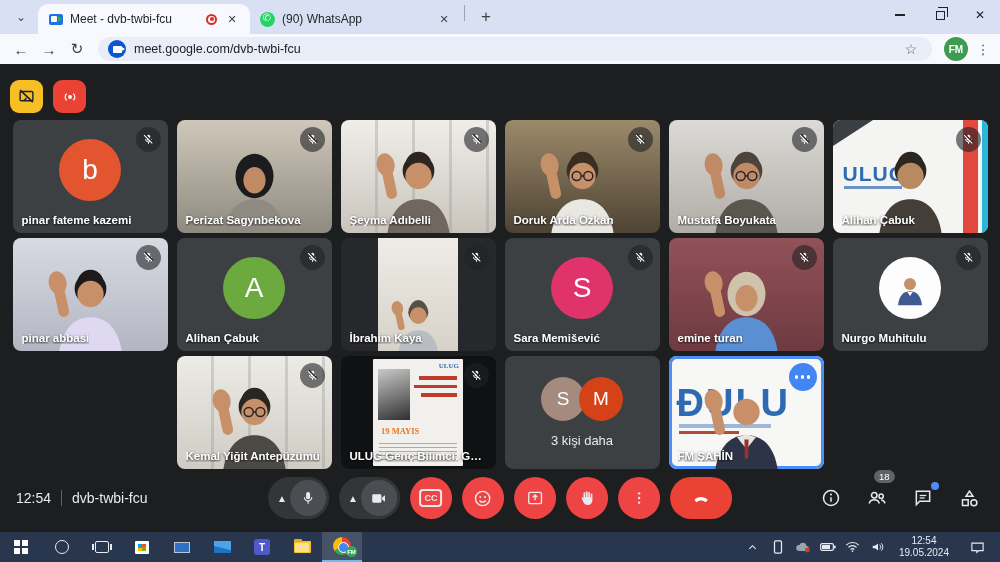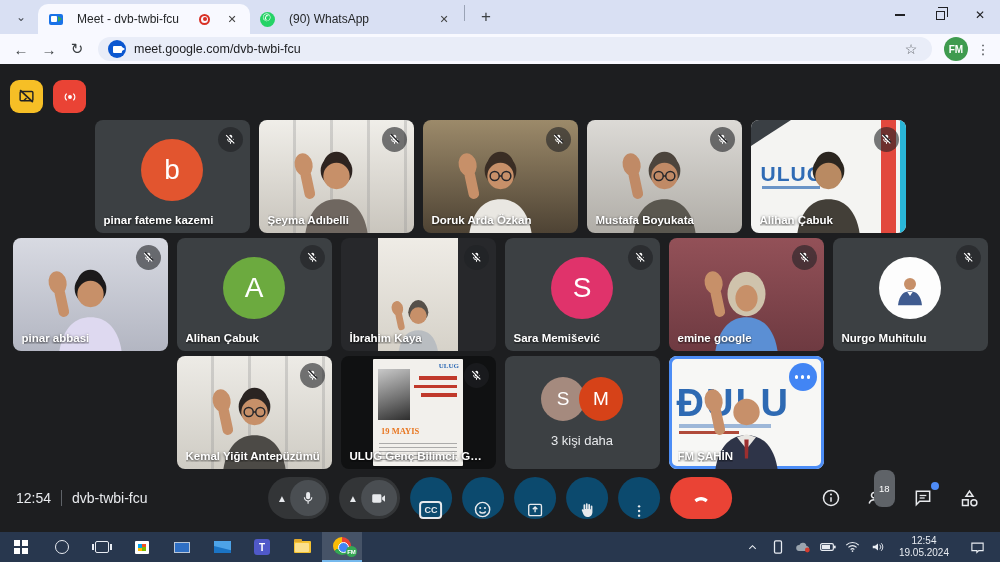--- a/index.html
+++ b/index.html
@@ -2,21 +2,21 @@
 <html><head>
 <meta charset="utf-8">
 <style>
   * { margin:0; padding:0; box-sizing:border-box; }
   html,body { width:1000px; height:562px; overflow:hidden; background:#000; }
   .window { position:relative; width:1000px; height:562px; font-family:"Liberation Sans",sans-serif; user-select:none; }
 
   
   .tabstrip { position:absolute; top:0; left:0; right:0; height:34px; background:#d9e0f3; display:flex; align-items:flex-end; }
   .tabsearch { width:26px; height:26px; margin:0 4px 4px 8px; border-radius:50%; display:flex; align-items:center; justify-content:center; color:#4a4f57; font-size:12px; }
-  .tab { height:30px; display:flex; align-items:center; gap:14px; padding:6px 10px; font-size:12px; color:#242628; width:212px; }
+  .tab { height:30px; display:flex; align-items:center; gap:7px; padding:6px 10px; font-size:12px; color:#242628; width:212px; }
   .tab.active { background:#f8f9ff; border-radius:10px 10px 0 0; }
   .tab .title { flex:1; white-space:nowrap; overflow:hidden; text-overflow:ellipsis; }
   .tab-divider { width:1px; height:16px; background:#9aa3b5; margin:0 2px 8px 2px; align-self:center; }
   .favicon { width:15px; height:15px; flex:none; display:flex; align-items:center; justify-content:center; }
   .meet-fav { width:14px; height:11px; background:#1a73e8; border-radius:2px; position:relative; }
   .meet-fav:before { content:""; position:absolute; left:2px; top:2.5px; width:6px; height:6px; background:#fff; border-radius:1px; }
   .meet-fav:after { content:""; position:absolute; right:1px; top:2px; border-left:4px solid #34a853; border-top:3.5px solid transparent; border-bottom:3.5px solid transparent; }
   .wa-fav { width:15px; height:15px; background:#25d366; border-radius:50%; position:relative; }
   .wa-fav:before { content:"✆"; position:absolute; left:2.5px; top:0.5px; color:#fff; font-size:10px; }
   .rec-dot { width:11px; height:11px; border:2px solid #d93025; border-radius:50%; position:relative; flex:none; }
@@ -82,26 +82,26 @@
   .photo-avatar { background:#fdfdfd; }
 
   
   .controlbar { position:absolute; left:0; right:0; bottom:10px; height:48px; display:flex; align-items:center; }
   .cb-left { position:absolute; left:16px; color:#e8eaed; font-size:14px; display:flex; align-items:center; gap:10px; }
   .cb-left .sep { width:1px; height:16px; background:#5f6368; }
   .cb-center { position:absolute; left:50%; transform:translateX(-50%); display:flex; align-items:center; gap:10px; }
   .ctrl-pill { display:flex; align-items:center; background:#333537; border-radius:22px; height:42px; padding:0 3px 0 9px; gap:3px; }
   .chev { color:#e8eaed; font-size:10px; }
   .ctrl-circle { width:36px; height:36px; border-radius:50%; background:#4a4e52; display:flex; align-items:center; justify-content:center; }
-  .ctrl-btn { width:42px; height:42px; border-radius:50%; background:#0c4a6e; display:flex; align-items:flex-end; justify-content:center; color:#e8eaed; }
+  .ctrl-btn { width:42px; height:42px; border-radius:50%; background:#ef4444; display:flex; align-items:center; justify-content:center; color:#e8eaed; }
   .cc-box { border:2px solid #e8eaed; border-radius:4px; font-size:9px; font-weight:bold; color:#e8eaed; padding:2px 3px; }
   .endcall { width:62px; height:42px; border-radius:22px; background:#ea4335; display:flex; align-items:center; justify-content:center; }
   .cb-right { position:absolute; right:18px; display:flex; align-items:flex-end; gap:20px; }
   .cb-icon { position:relative; width:26px; height:26px; display:flex; align-items:center; justify-content:center; }
-  .badge-18 { position:absolute; top:-15px; left:10px; background:#5f6368; color:#fff; font-size:9.5px; border-radius:8px; padding:13px 5px; }
+  .badge-18 { position:absolute; top:-15px; left:10px; background:#5f6368; color:#fff; font-size:9.5px; border-radius:8px; padding:1px 5px; }
   .blue-dot { position:absolute; top:-3px; right:-3px; width:8px; height:8px; border-radius:50%; background:#4e8cf7; }
 
   
   .taskbar { position:absolute; bottom:0; left:0; right:0; height:30px; background:#28374e; display:flex; align-items:stretch; color:#e8ecf2; }
   .tb-start { width:42px; display:flex; align-items:center; justify-content:center; }
   .win-logo { display:grid; grid-template-columns:6px 6px; grid-template-rows:6px 6px; gap:1.5px; }
   .win-logo i { background:#fefefe; }
   .tb-search { width:198px; background:#fff; border:1px solid #6a6a6a; display:flex; align-items:center; gap:8px; padding:0 9px; color:#333; font-size:12.5px; }
   .tb-app { width:40px; display:flex; align-items:center; justify-content:center; position:relative; }
   .tb-app.active-app { background:rgba(255,255,255,.14); border-bottom:2px solid #76b9ed; }
@@ -203,20 +203,37 @@
               <svg width="13" height="13" viewBox="0 0 24 24">
                 <rect x="9" y="3" width="6" height="11" rx="3" fill="#fff"></rect>
                 <path d="M6.5 11a5.5 5.5 0 0 0 11 0" stroke="#fff" stroke-width="1.7" fill="none"></path>
                 <line x1="12" y1="16.5" x2="12" y2="20" stroke="#fff" stroke-width="1.7"></line>
                 <line x1="5.2" y1="2.8" x2="20.2" y2="17.8" stroke="#202124" stroke-width="3.6"></line>
                 <line x1="4" y1="4" x2="19" y2="19" stroke="#fff" stroke-width="2"></line>
               </svg>
             </div>
             <div class="name">pinar fateme kazemi</div>
           </div>
+          <div class="tile" style="background: linear-gradient(rgb(207, 200, 186), rgb(143, 138, 128));">
+            <svg class="person" viewBox="0 0 120 92" preserveAspectRatio="xMidYMax meet">
+              <path d="M30,94 C33,68 45,58 60,58 C75,58 87,68 90,94 Z" fill="#8f8b82"></path>
+              <ellipse cx="60" cy="36" rx="18" ry="21" fill="#1b1c1e"></ellipse>
+              <ellipse cx="60" cy="40" rx="10.5" ry="12.5" fill="#c08a64"></ellipse>
+            </svg>
+            <div class="micoff">
+              <svg width="13" height="13" viewBox="0 0 24 24">
+                <rect x="9" y="3" width="6" height="11" rx="3" fill="#fff"></rect>
+                <path d="M6.5 11a5.5 5.5 0 0 0 11 0" stroke="#fff" stroke-width="1.7" fill="none"></path>
+                <line x1="12" y1="16.5" x2="12" y2="20" stroke="#fff" stroke-width="1.7"></line>
+                <line x1="5.2" y1="2.8" x2="20.2" y2="17.8" stroke="#202124" stroke-width="3.6"></line>
+                <line x1="4" y1="4" x2="19" y2="19" stroke="#fff" stroke-width="2"></line>
+              </svg>
+            </div>
+            <div class="name">Perizat Sagynbekova</div>
+          </div>
           <div class="tile" style="background: linear-gradient(rgb(240, 238, 233), rgb(201, 197, 189)); text-align: center;">
             <div class="window-lines"></div>
             <svg class="person" viewBox="0 0 120 92" preserveAspectRatio="xMidYMax meet">
               <g transform="rotate(-12 32 40)">
                 <rect x="27" y="30" width="10" height="28" rx="5" fill="#c79069"></rect>
                 <ellipse cx="32" cy="25" rx="8.5" ry="11" fill="#c79069"></ellipse>
               </g>
               <path d="M30,94 C33,68 45,58 60,58 C75,58 87,68 90,94 Z" fill="#6f6760"></path>
               <circle cx="60" cy="31" r="15" fill="#2e2420"></circle>
               <circle cx="60" cy="36" r="12.5" fill="#c79069"></circle>
@@ -396,21 +413,21 @@
             </svg>
             <div class="micoff">
               <svg width="13" height="13" viewBox="0 0 24 24">
                 <rect x="9" y="3" width="6" height="11" rx="3" fill="#fff"></rect>
                 <path d="M6.5 11a5.5 5.5 0 0 0 11 0" stroke="#fff" stroke-width="1.7" fill="none"></path>
                 <line x1="12" y1="16.5" x2="12" y2="20" stroke="#fff" stroke-width="1.7"></line>
                 <line x1="5.2" y1="2.8" x2="20.2" y2="17.8" stroke="#202124" stroke-width="3.6"></line>
                 <line x1="4" y1="4" x2="19" y2="19" stroke="#fff" stroke-width="2"></line>
               </svg>
             </div>
-            <div class="name">emine google</div>
+            <div class="name">emine turan</div>
           </div>
           <div class="tile">
             <div class="avatar-circle photo-avatar">
               <svg width="40" height="40" viewBox="0 0 60 60">
                 <circle cx="30" cy="24" r="9" fill="#c79069"></circle>
                 <path d="M12,56 C14,40 21,35 30,35 C39,35 46,40 48,56 Z" fill="#3f5b8f"></path>
                 <path d="M26,36 L30,42 L34,36 Z" fill="#fff"></path>
               </svg>
             </div>
             <div class="micoff">

